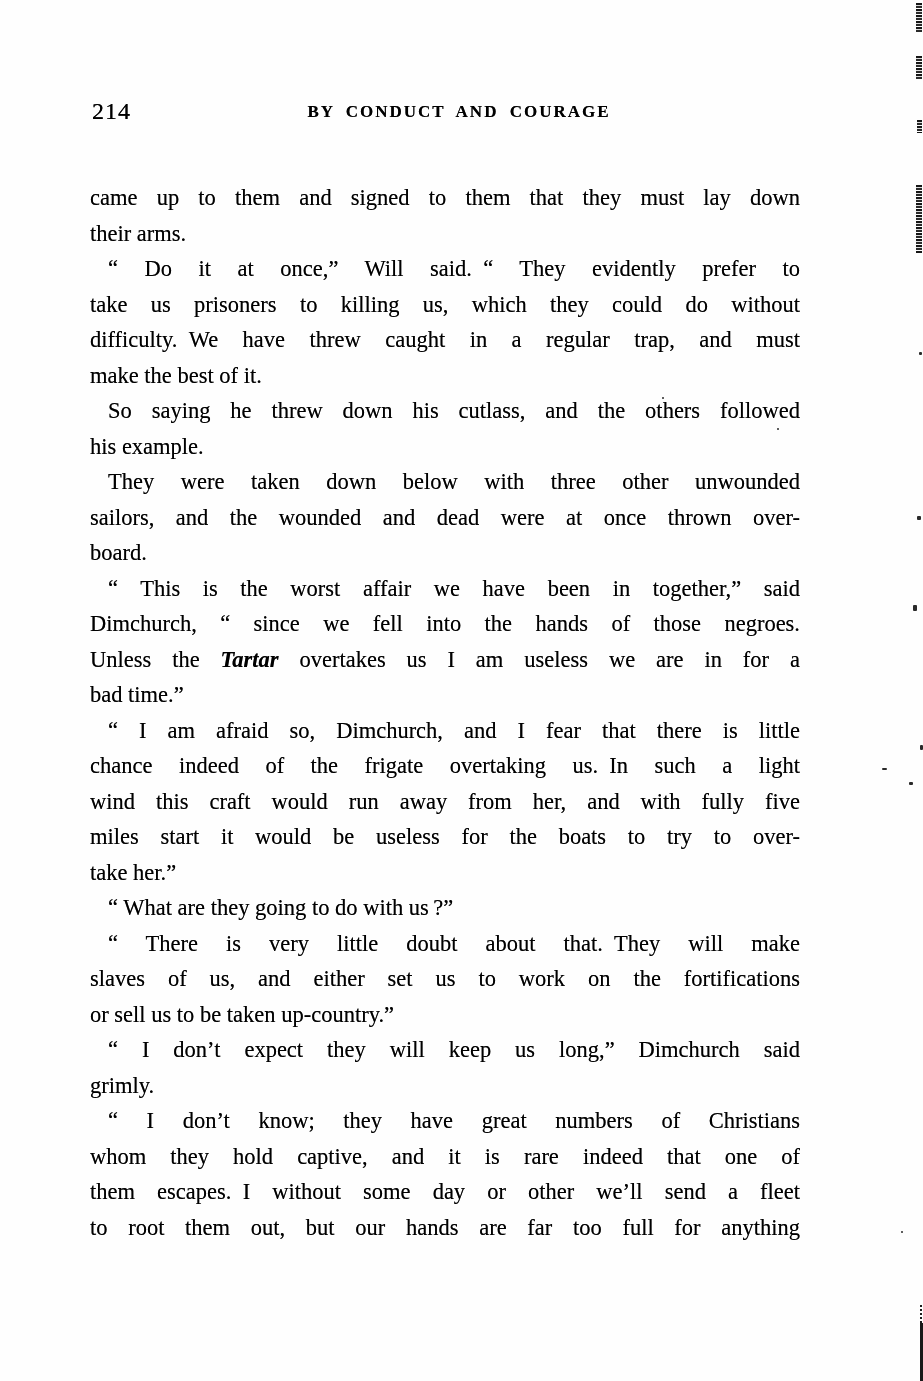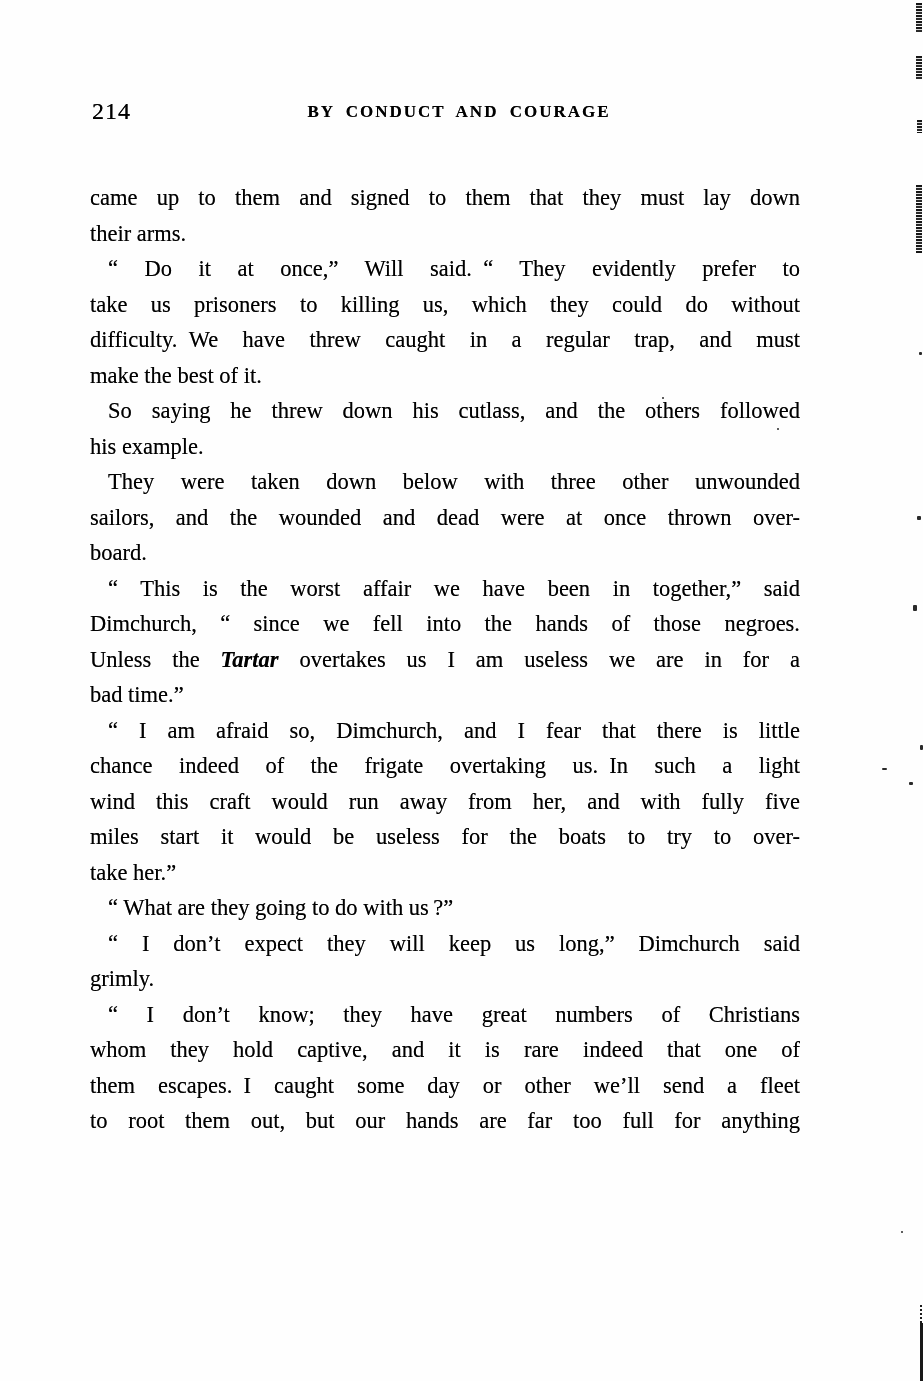--- a/index.html
+++ b/index.html
@@ -126,27 +126,32 @@
         <div class="line indent"><span>“ I am afraid so, Dimchurch, and I fear that there is little</span></div>
         <div class="line"><span>chance indeed of the frigate overtaking us. In such a light</span></div>
         <div class="line"><span>wind this craft would run away from her, and with fully five</span></div>
         <div class="line"><span>miles start it would be useless for the boats to try to over-</span></div>
         <div class="line last"><span>take her.”</span></div>
       </div>
       <div class="para">
         <div class="line indent last"><span>“ What are they going to do with us ?”</span></div>
       </div>
       <div class="para">
+        <div class="line indent"><span>“ There is very little doubt about that. They will make</span></div>
+        <div class="line"><span>slaves of us, and either set us to work on the fortifications</span></div>
+        <div class="line last"><span>or sell us to be taken up-country.”</span></div>
+      </div>
+      <div class="para">
         <div class="line indent"><span>“ I don’t expect they will keep us long,” Dimchurch said</span></div>
         <div class="line last"><span>grimly.</span></div>
       </div>
       <div class="para">
         <div class="line indent"><span>“ I don’t know; they have great numbers of Christians</span></div>
         <div class="line"><span>whom they hold captive, and it is rare indeed that one of</span></div>
-        <div class="line"><span>them escapes. I caught some day or other we’ll send a fleet</span></div>
+        <div class="line"><span>them escapes. I without some day or other we’ll send a fleet</span></div>
         <div class="line"><span>to root them out, but our hands are far too full for anything</span></div>
       </div>
     </div>
 
   <div class="artifact-layer">
 
   <div class="artifact speckle" style="left: 916px; top: 3px; width: 6px; height: 30px;"></div>
       <div class="artifact speckle" style="left: 916px; top: 56px; width: 6px; height: 24px;"></div>
       <div class="artifact speckle" style="left: 917px; top: 120px; width: 5px; height: 13px;"></div>
       <div class="artifact speckle" style="left: 916px; top: 185px; width: 6px; height: 68px;"></div>

